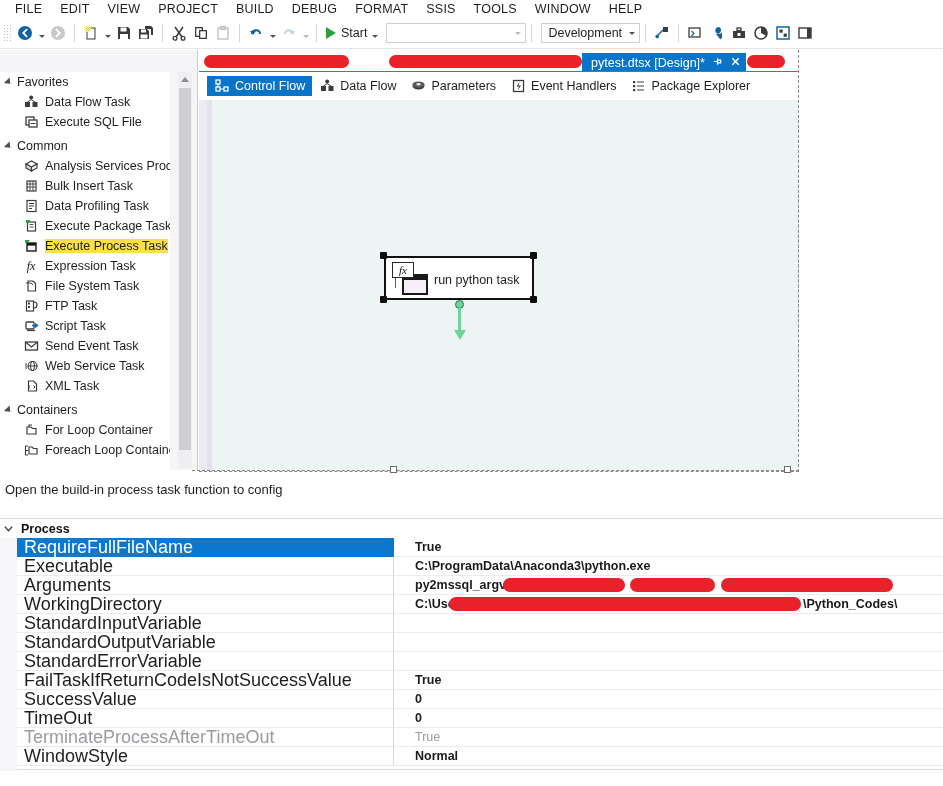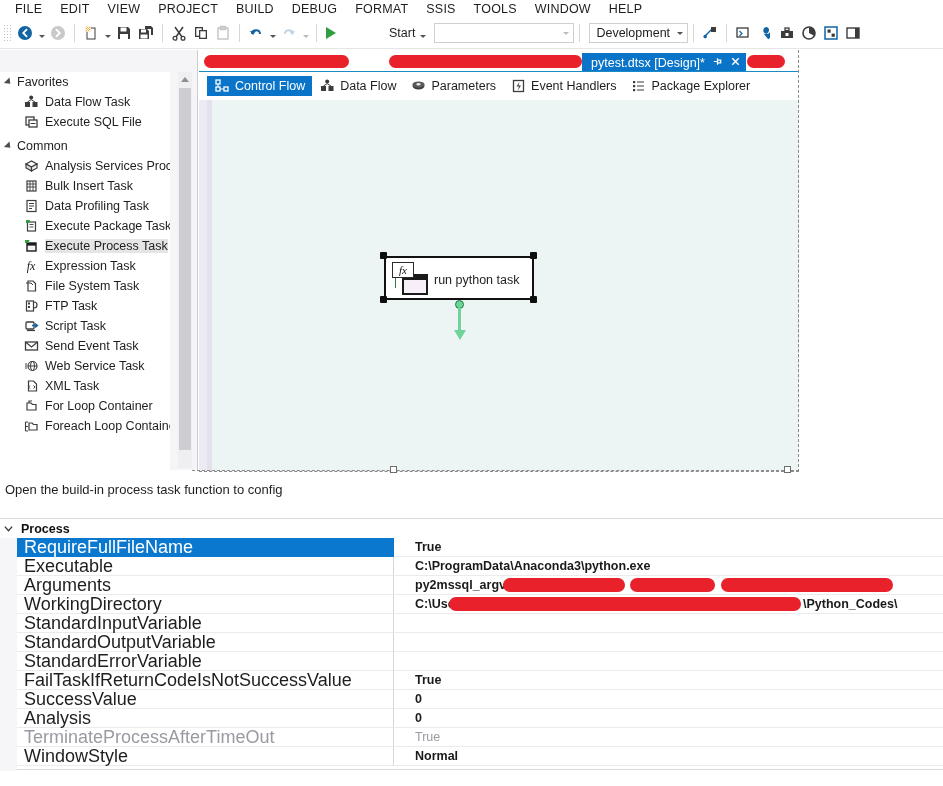--- a/index.html
+++ b/index.html
@@ -48,21 +48,20 @@
   }
   .tb-caret i {
     display: block; width: 0; height: 0;
     border-left: 3.5px solid transparent; border-right: 3.5px solid transparent;
     border-top: 3.5px solid #555;
   }
   .tb-caret.dim i { border-top-color: #b9b9b9; }
   .start-btn {
     display: flex; align-items: center; height: 22px; cursor: default;
     padding: 0 2px 0 4px;
-    gap: 48px;
   }
   .start-tri {
     width: 0; height: 0; border-top: 6px solid transparent;
     border-bottom: 6px solid transparent; border-left: 10px solid #2e9e3e;
     margin-right: 5px;
   }
   .start-lbl { font-size: 12.5px; color: #1e1e1e; }
   .combo-empty {
     width: 140px; height: 20px; border: 1px solid #cfcfcf; background: #fff;
     margin-left: 6px; display: flex; align-items: center;
@@ -118,21 +117,21 @@
   }
   .tbx-item {
     display: flex; align-items: center; height: 20px; padding-left: 22px;
     font-size: 12.5px; color: #1e1e1e; cursor: default; white-space: nowrap;
   }
   .tbx-item .ic {
     width: 18px; height: 16px; margin-right: 5px;
     display: flex; align-items: center; justify-content: center;
     flex: none;
   }
-  .tbx-item.highlight .lbl { background: #e5e5e5; }
+  .tbx-item.highlight .lbl { background: #fde047; }
   #toolbox-scroll {
     position: absolute; right: 5px; top: 22px; width: 14px; height: 396px;
     background: #efeff2;
   }
   #toolbox-scroll .up {
     height: 14px; display: flex; align-items: center; justify-content: center;
   }
   #toolbox-scroll .up i {
     width: 0; height: 0; border-left: 4px solid transparent;
     border-right: 4px solid transparent; border-bottom: 5px solid #8d8d93;
@@ -646,20 +645,24 @@
     <div class="tbx-item">
       <span class="ic">
         <svg width="15" height="14" viewBox="0 0 15 14">
             <path d="M4.5 2h5l3 3v7h-8z" fill="#fff" stroke="#3c3c3c" stroke-width="1.2"></path>
             <path d="M6 6.5 L4.5 8 L6 9.5 M9.5 6.5 L11 8 L9.5 9.5" stroke="#3c3c3c" stroke-width="1" fill="none"></path>
           </svg>
       </span>
       <span class="lbl">XML Task</span>
     </div>
 
+    <div class="tbx-group" style="margin-top:4px;">
+      <span class="tri"></span>
+      <span>Containers</span>
+    </div>
     <div class="tbx-item">
       <span class="ic">
         <svg width="15" height="14" viewBox="0 0 15 14">
             <path d="M3 4h4l1.5 1.5H12V11H3z" fill="none" stroke="#3c3c3c" stroke-width="1.2"></path>
             <path d="M5 4 L5 2 L8 2" fill="none" stroke="#3c3c3c" stroke-width="1.2"></path>
           </svg>
       </span>
       <span class="lbl">For Loop Container</span>
     </div>
     <div class="tbx-item">
@@ -879,21 +882,21 @@
 
   <div class="pg-row" style="top:171px;">
     <span class="pg-name">SuccessValue</span>
     <span class="pg-sep"></span>
     <span class="pg-val">
         <span class="valtext">0</span>
       </span>
   </div>
 
   <div class="pg-row" style="top:190px;">
-    <span class="pg-name">Analysis</span>
+    <span class="pg-name">TimeOut</span>
     <span class="pg-sep"></span>
     <span class="pg-val">
         <span class="valtext">0</span>
       </span>
   </div>
 
   <div class="pg-row" style="top:209px;">
     <span class="pg-name dim">TerminateProcessAfterTimeOut</span>
     <span class="pg-sep"></span>
     <span class="pg-val dim">

